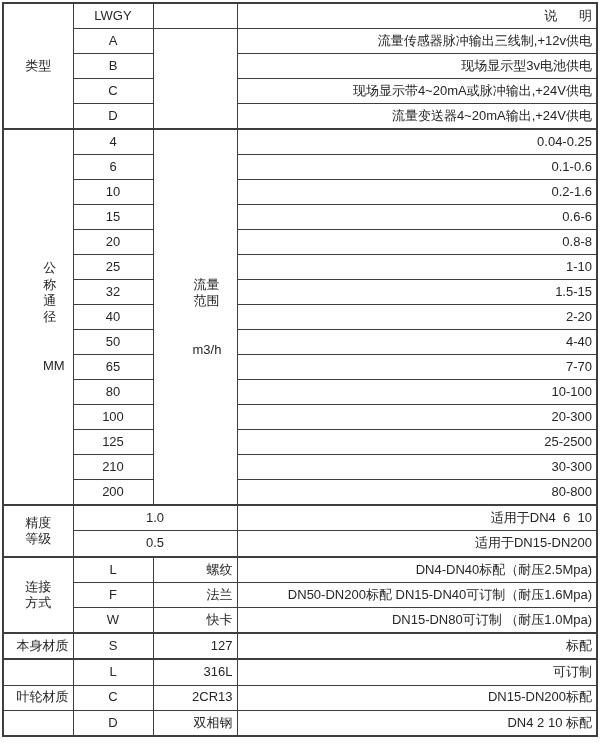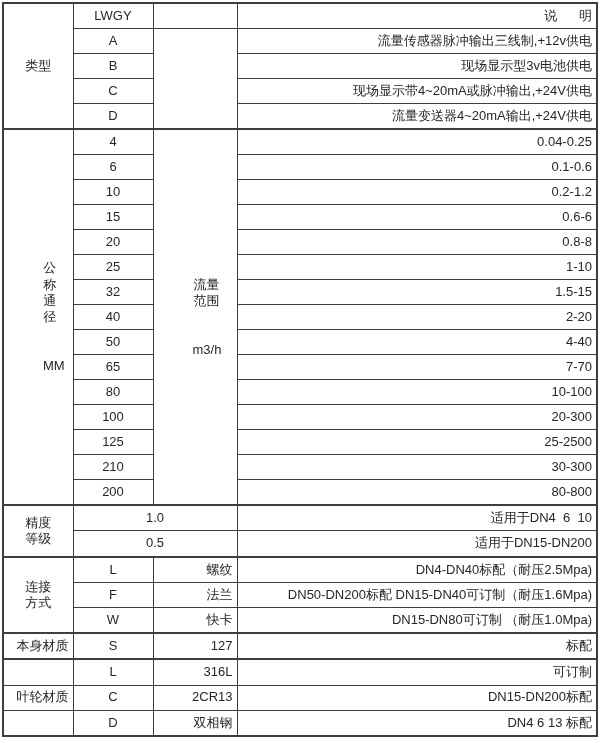--- a/index.html
+++ b/index.html
@@ -70,21 +70,21 @@
       <span>m3/h</span>
     </td>
     <td class="l">0.04-0.25</td>
   </tr>
   <tr>
         <td class="c">6</td>
         <td class="l">0.1-0.6</td>
       </tr>
   <tr>
         <td class="c">10</td>
-        <td class="l">0.2-1.2</td>
+        <td class="l">0.2-1.6</td>
       </tr>
   <tr>
         <td class="c">15</td>
         <td class="l">0.6-6</td>
       </tr>
   <tr>
         <td class="c">20</td>
         <td class="l">0.8-8</td>
       </tr>
   <tr>
@@ -171,16 +171,16 @@
   <tr>
     <td class="l">叶轮材质</td>
     <td class="c">C</td>
     <td class="l">2CR13</td>
     <td class="l">DN15-DN200标配</td>
   </tr>
   <tr>
     <td class="l"></td>
     <td class="c">D</td>
     <td class="l">双相钢</td>
-    <td class="l">DN4 6 13 标配</td>
+    <td class="l">DN4 2 10 标配</td>
   </tr>
 </tbody>
   </table>
 
 </body></html>

